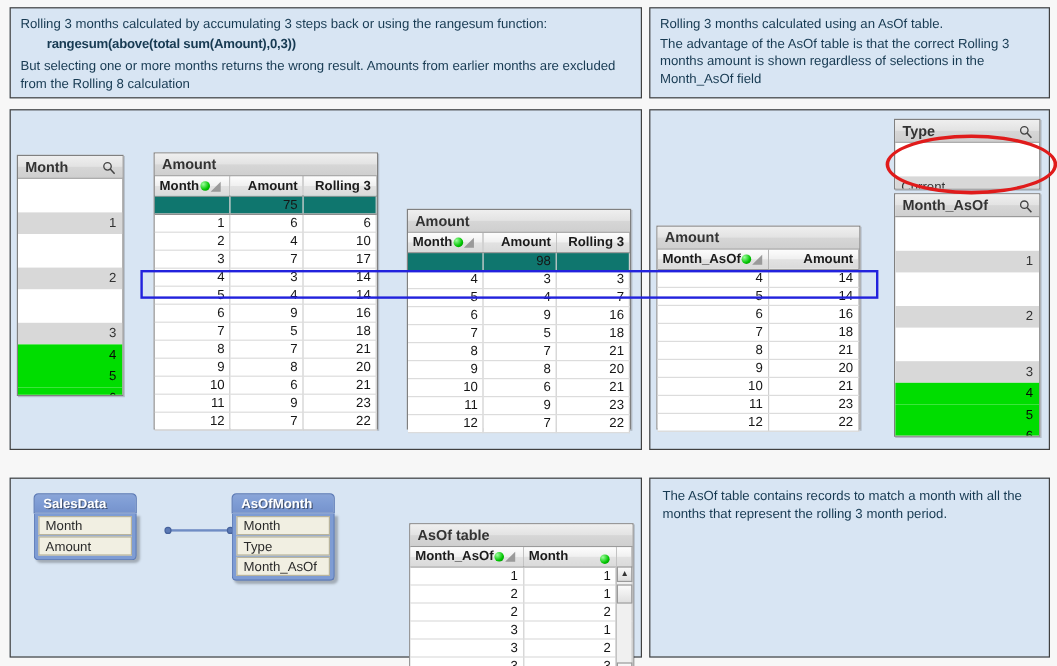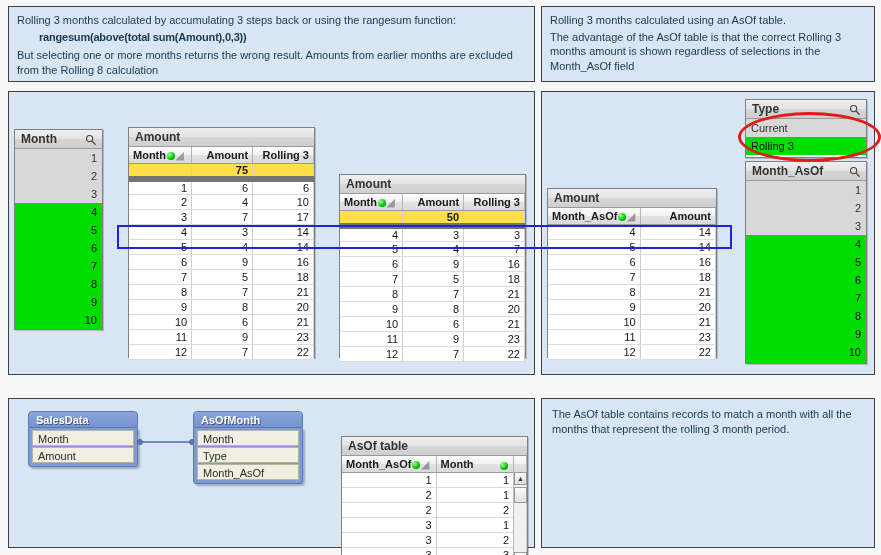--- a/index.html
+++ b/index.html
@@ -53,21 +53,21 @@
   
   .lb-body{position:absolute;left:0;right:0;top:19px;bottom:0;overflow:hidden;}
   .lb-row{
     height:18px;line-height:18px;
     font-size:11px;
     box-sizing:border-box;
     padding:0 5px;
     white-space:nowrap;
   }
   .lb-row.right{text-align:right;}
-  .lb-row.excluded{background:#d8d8d8;color:#333;}
+  .lb-row.excluded{background:#d8d8d8;color:#333;margin-top:28px;}
   .lb-row.selected{background:#00dd00;color:#0a0a0a;}
 
   
   .tbl{width:100%;border-collapse:collapse;table-layout:fixed;}
   .tbl th{
     background:linear-gradient(to bottom,#fdfdfd 0%,#f0f0f0 50%,#e2e2e2 52%,#dadada 100%);
     border-right:1px solid #b5b5b5;
     border-bottom:1px solid #9a9a9a;
     font-size:11px;font-weight:bold;color:#1b1b1b;
     height:16px;padding:0 4px;text-align:right;
@@ -76,21 +76,21 @@
   }
   .tbl th.lefthdr{text-align:left;}
   .tbl td{
     border-right:1px solid #cfcfcf;
     border-bottom:1px solid #dcdcdc;
     font-size:11px;height:15px;padding:0 4px;text-align:right;
     background:#ffffff;color:#161616;
     white-space:nowrap;
     box-sizing:border-box;
   }
-  .tbl tr.totals td{background:#fde047;font-weight:bold;border-bottom:6px solid #737373;}
+  .tbl tr.totals td{background:#0f766e;font-weight:normal;border-bottom:1px solid #737373;}
   .dot{
     display:inline-block;width:8px;height:8px;border-radius:50%;
     background:radial-gradient(circle at 30% 30%,#9cff9c,#00c400 60%,#007c00);
     vertical-align:-1px;margin:0 1px;
   }
   .sortarrow{display:inline-block;width:9px;vertical-align:0px;color:#9a9a9a;font-size:10px;}
 
   
   .vscroll{
     position:absolute;right:1px;top:35px;bottom:2px;width:13px;
@@ -102,21 +102,21 @@
     text-align:center;color:#333;
   }
   .vscroll .arrow.bottom{position:absolute;bottom:0;left:0;}
   .vscroll .thumb{
     position:absolute;top:15px;left:0;width:13px;height:16px;
     background:linear-gradient(to bottom,#fbfbfb,#dfdfdf);
     border:1px solid #9a9a9a;box-sizing:border-box;
   }
 
   
-  .dm-table{position:absolute;width:110px;}
+  .dm-table{position:absolute;width:86px;}
   .dm-title{
     height:17px;line-height:17px;
     background:linear-gradient(to bottom,#8aa5d8 0%,#7e9cd4 50%,#7693cd 100%);
     border:1px solid #5b79b5;
     border-top-left-radius:4px;border-top-right-radius:4px;
     color:#ffffff;font-weight:bold;font-size:11px;padding-left:7px;
     text-shadow:1px 1px 0 rgba(0,0,0,0.45);
     box-sizing:border-box;
   }
   .dm-fields{
@@ -296,21 +296,21 @@
         <th class="lefthdr">
           <span>Month</span><span class="dot"></span><span class="sortarrow">◢</span>
         </th>
         <th>Amount</th>
         <th>Rolling 3</th>
       </tr>
     </thead>
     <tbody>
       <tr class="totals">
         <td></td>
-        <td>50</td>
+        <td>98</td>
         <td></td>
       </tr>
       <tr>
           <td>4</td>
           <td>3</td>
           <td>3</td>
         </tr>
       <tr>
           <td>5</td>
           <td>4</td>

